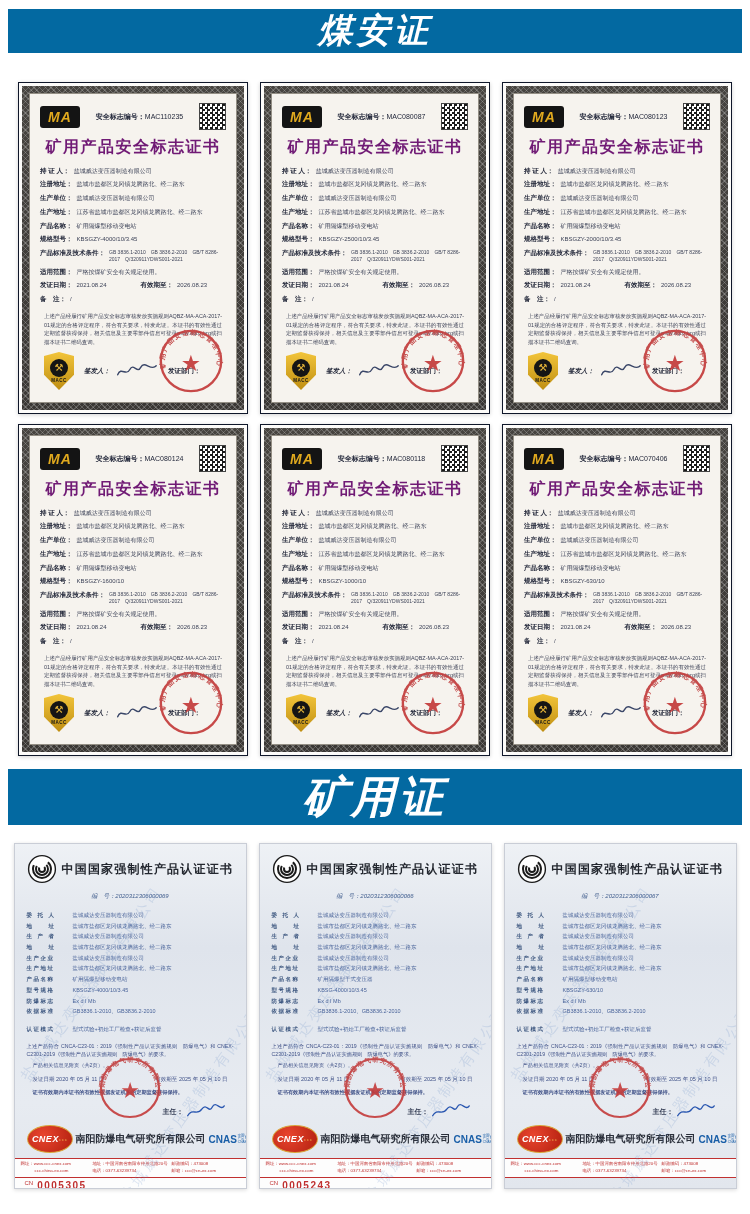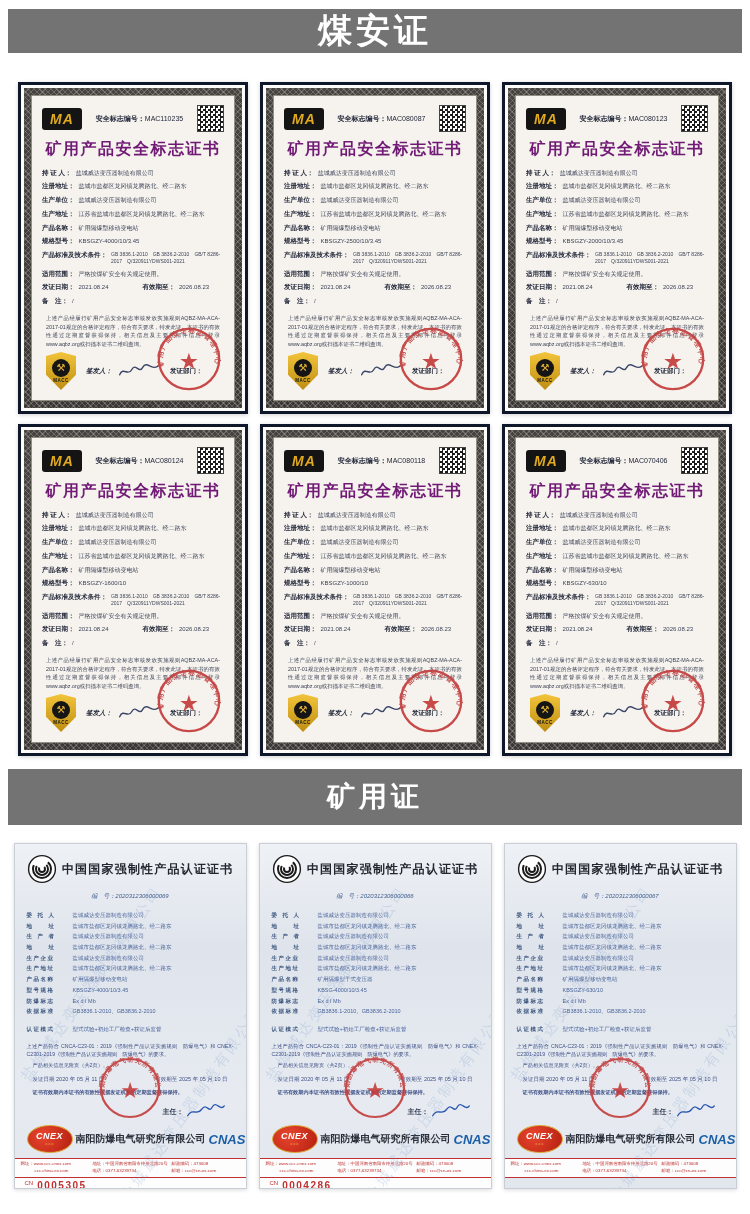--- a/index.html
+++ b/index.html
@@ -1,31 +1,31 @@
 <!DOCTYPE html>
 <html><head>
 <meta charset="utf-8">
 <style>
   html,body{margin:0;padding:0;background:#fff;}
   body{width:750px;height:1214px;overflow:hidden;font-family:"Liberation Sans",sans-serif;}
   .page{padding-top:9px;}
 
   
-  .banner{height:44px;margin:0 8px;background:#737373;display:flex;align-items:center;justify-content:center;}
+  .banner{height:44px;margin:0 8px;background:#0369a1;display:flex;align-items:center;justify-content:center;font-style:italic;}
   .banner span{color:#fff;font-size:34px;font-weight:bold;letter-spacing:4px;}
   .banner.b2{height:56px;margin-top:13px;}
-  .banner.b2 span{font-size:28px;}
+  .banner.b2 span{font-size:44px;}
 
   
   .grid{display:flex;flex-wrap:wrap;justify-content:center;gap:10px 12px;}
   .ma-grid{margin-top:29px;}
   .ccc-grid{margin-top:18px;}
 
   
-  .ma-card{width:230px;height:332px;background:#fdfcfa;border:3px solid #0f172a;box-shadow:0 1px 4px rgba(0,0,0,.18);padding:3px;box-sizing:border-box;}
+  .ma-card{width:230px;height:332px;background:#fdfcfa;border:1px solid #0f172a;box-shadow:0 1px 4px rgba(0,0,0,.18);padding:3px;box-sizing:border-box;}
   .ma-frame{height:100%;box-sizing:border-box;padding:7px;
     background:
       repeating-linear-gradient(45deg, rgba(255,255,255,.22) 0 1px, transparent 1px 4px),
       repeating-linear-gradient(-45deg, rgba(255,255,255,.18) 0 1px, transparent 1px 4px),
       linear-gradient(#474440,#3a3734);}
   .ma-inner{position:relative;height:100%;box-sizing:border-box;background:#f6f3ee;border:1px solid #948f85;padding:9px 10px 6px 10px;display:flex;flex-direction:column;}
   .ma-head{display:flex;align-items:center;margin-bottom:4px;}
   .ma-logo{flex:0 0 auto;width:40px;height:22px;background:#141414;color:#e0a91e;font-weight:bold;font-style:italic;font-size:14px;display:flex;align-items:center;justify-content:center;border-radius:3px;letter-spacing:1px;}
   .ma-no{flex:1;text-align:center;font-size:7px;color:#22273a;}
   .ma-no .lbl{font-style:normal;font-weight:bold;}
@@ -54,41 +54,41 @@
   .sealtxt{font-size:7px;fill:#c04040;letter-spacing:1.5px;font-weight:bold;}
   .sealstar{fill:#c43b3b;}
 
   
   .ccc-card{position:relative;width:233px;height:346px;box-sizing:border-box;border:1px solid #c9cdd6;box-shadow:0 1px 4px rgba(0,0,0,.15);
     background:linear-gradient(180deg,#eef1f5 0%,#dfe4ec 30%,#e7ebf1 75%,#e2e6ed 100%);
     padding:10px 12px 0 12px;display:flex;flex-direction:column;overflow:hidden;}
   .ccc-wm{position:absolute;color:rgba(110,145,200,.22);font-size:15px;letter-spacing:3px;white-space:nowrap;transform:rotate(-55deg);pointer-events:none;}
   .wm1{top:130px;left:-40px;}
   .wm2{top:250px;left:60px;}
-  .ccc-head{display:flex;align-items:center;gap:5px;justify-content:space-between;}
+  .ccc-head{display:flex;align-items:center;gap:5px;}
   .ccc-logo{flex:0 0 auto;}
   .ccc-title{font-size:12px;font-weight:bold;color:#23272f;letter-spacing:1.2px;}
   .ccc-no{text-align:center;font-size:6px;color:#44608f;margin:8px 0 9px 0;}
   .cr{display:flex;align-items:flex-start;margin:1.8px 0;}
   .cl{flex:0 0 46px;font-size:5.5px;font-weight:bold;color:#3c567f;white-space:nowrap;}
   .cv{font-size:5.5px;color:#4a649a;line-height:1.3;}
   .cr.mode{margin-top:9px;}
   .ccc-para{font-size:5.2px;color:#3d4f86;line-height:1.55;margin:7px 0 0 0;text-align:justify;}
   .ccc-para2{font-size:5.2px;color:#3d4f86;margin:4px 0 0 6px;}
   .ccc-dates{display:flex;justify-content:space-between;font-size:5.5px;color:#3d4f86;margin:7px 6px 0 6px;}
   .ccc-para3{font-size:5.2px;color:#3d4f86;margin:6px 0 0 6px;font-weight:bold;}
   .ccc-sign{display:flex;justify-content:flex-end;align-items:center;margin-top:8px;padding-right:8px;}
   .ccc-sign .cl{flex:0 0 auto;font-size:7px;color:#2f3850;}
   .ccc-orgrow{display:flex;align-items:center;margin-top:6px;}
-  .cnex{flex:0 0 auto;width:44px;height:26px;border-radius:50%;background:radial-gradient(circle at 35% 35%,#e8452e,#b21f0e);border:1px solid #d9a43c;display:flex;flex-direction:column;align-items:center;justify-content:center;}
+  .cnex{flex:0 0 auto;width:44px;height:26px;border-radius:50%;background:radial-gradient(circle at 35% 35%,#e8452e,#b21f0e);border:1px solid #d9a43c;display:flex;flex-direction:row;align-items:center;justify-content:center;}
   .cnex b{color:#fff;font-size:9px;font-style:italic;letter-spacing:.5px;line-height:1;}
   .cnex i{color:#f0c050;font-size:4px;font-style:normal;line-height:1;margin-top:1px;}
   .ccc-org{font-size:10px;font-weight:bold;color:#2a2f3a;margin:0 3px;white-space:nowrap;}
   .cnas{flex:0 0 auto;display:flex;align-items:center;gap:1px;}
-  .cnas b{color:#1a5fa8;font-size:13px;font-style:italic;}
+  .cnas b{color:#1a5fa8;font-size:10px;}
   .cnas .side{display:flex;flex-direction:column;}
   .cnas .side i{font-style:normal;color:#1a5fa8;font-size:3.2px;line-height:1.2;white-space:nowrap;}
   .ccc-seal{position:absolute;left:50%;top:212px;transform:translateX(-50%);width:64px;height:64px;opacity:.9;}
   .ccc-seal .sealtxt{font-size:6.5px;letter-spacing:1px;}
   .ccc-footbar{margin:5px -12px 0 -12px;background:#fdfdfd;border-top:1px solid #c03030;border-bottom:1px solid #c03030;display:flex;padding:2px 6px;gap:4px;}
   .fcol{flex:1;display:flex;flex-direction:column;}
   .fcol div{font-size:4.4px;color:#c03030;line-height:1.5;white-space:nowrap;}
   .fcol.c1 div:nth-child(2){padding-left:14px;}
   .ccc-cnrow{margin:0 -12px;background:#fdfdfd;flex:1;display:flex;align-items:flex-start;padding:2px 10px 4px 10px;}
   .cn-lbl{font-size:6px;color:#c03030;margin-right:4px;}
@@ -774,21 +774,21 @@
             <div><span>地址：</span><span>中国河南省南阳市仲景北路20号</span></div>
             <div><span>电话：</span><span>0377-63239734</span></div>
           </div>
           <div class="fcol">
             <div><span>邮政编码：</span><span>473008</span></div>
             <div><span>邮箱：</span><span>ccc@cn-ex.com</span></div>
           </div>
         </div>
         <div class="ccc-cnrow">
           <span class="cn-lbl">CN</span>
-          <span class="cn-num">0004286</span>
+          <span class="cn-num">0005243</span>
         </div>
       </div>
 
       <div class="ccc-card">
         <div class="ccc-wm wm1">盐城威达变压器制造有限公司</div>
         <div class="ccc-wm wm2">盐城威达变压器制造有限公司</div>
         <div class="ccc-head">
           <svg class="ccc-logo" width="30" height="30" viewBox="0 0 30 30">
             <circle cx="15" cy="15" r="13.4" fill="#fff" stroke="#1b1b1b" stroke-width="1.4"></circle>
             <circle cx="15" cy="15" r="9" fill="none" stroke="#1b1b1b" stroke-width="2" stroke-dasharray="40 16.5" stroke-dashoffset="8" transform="rotate(0 15 15)"></circle>

